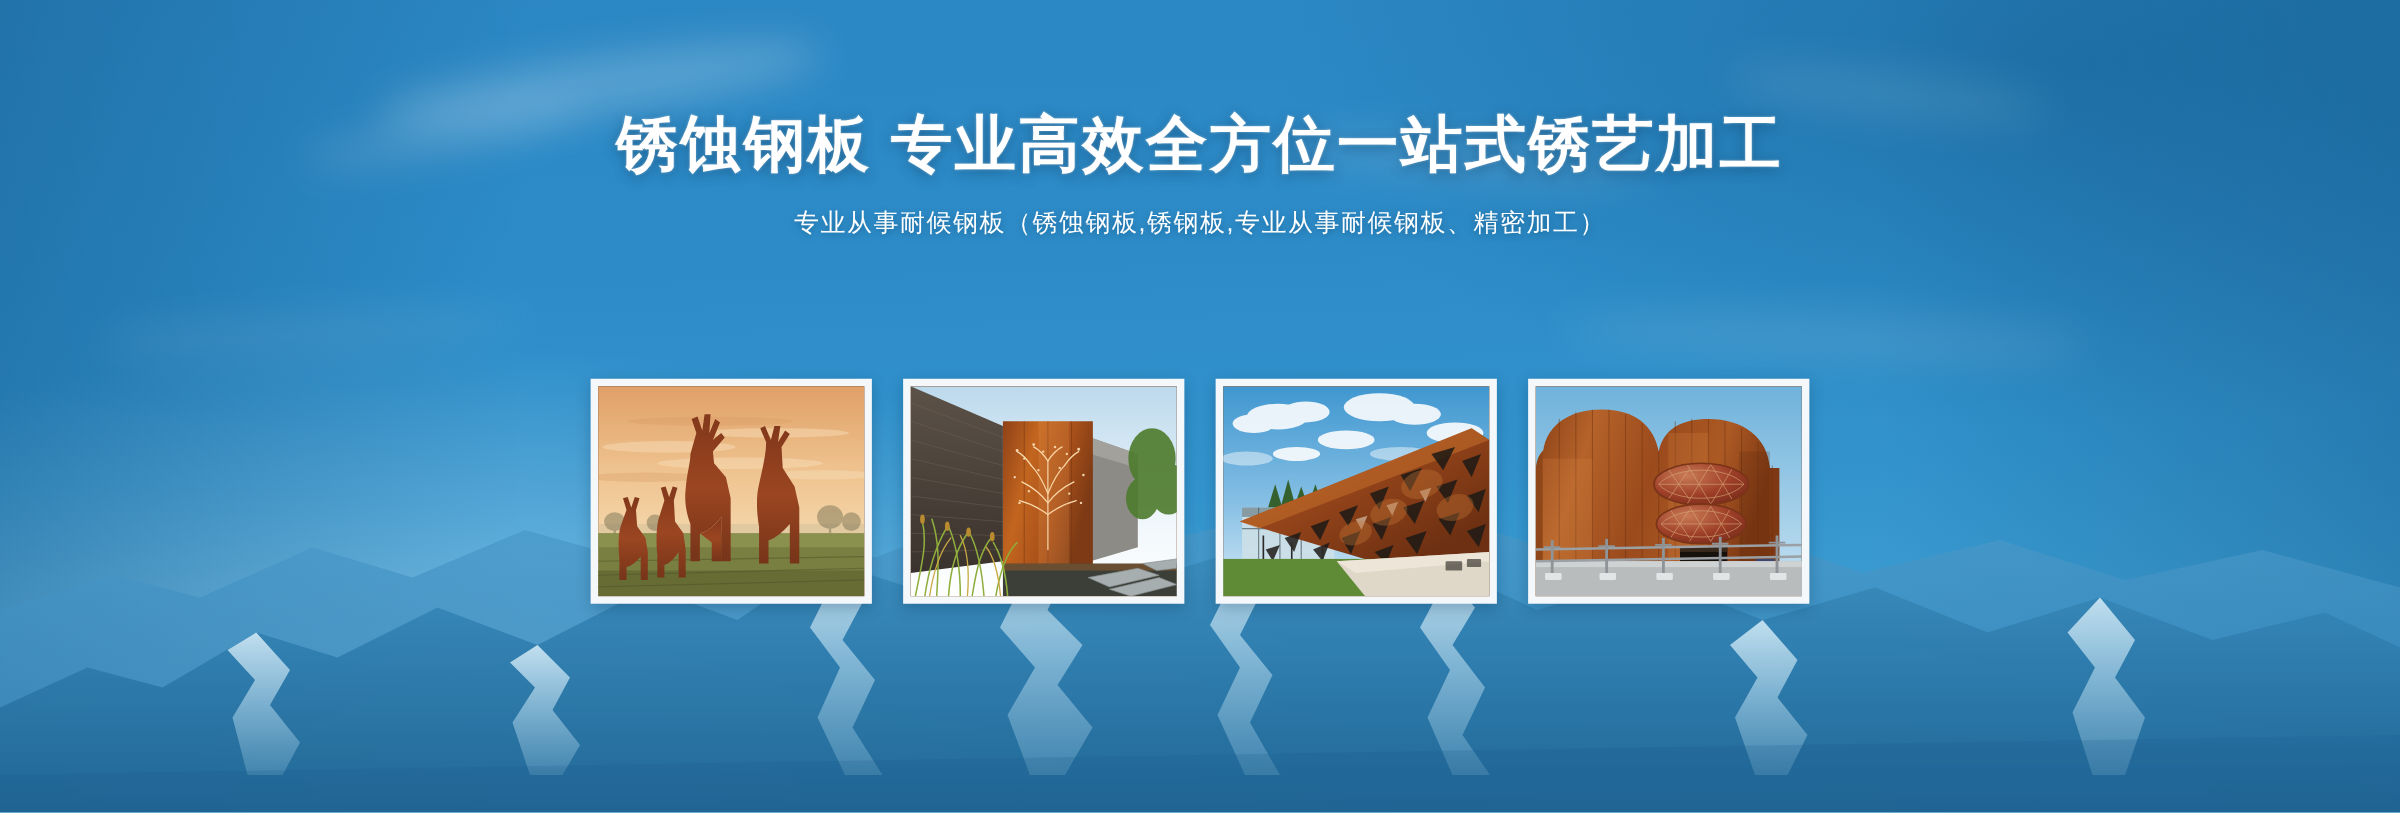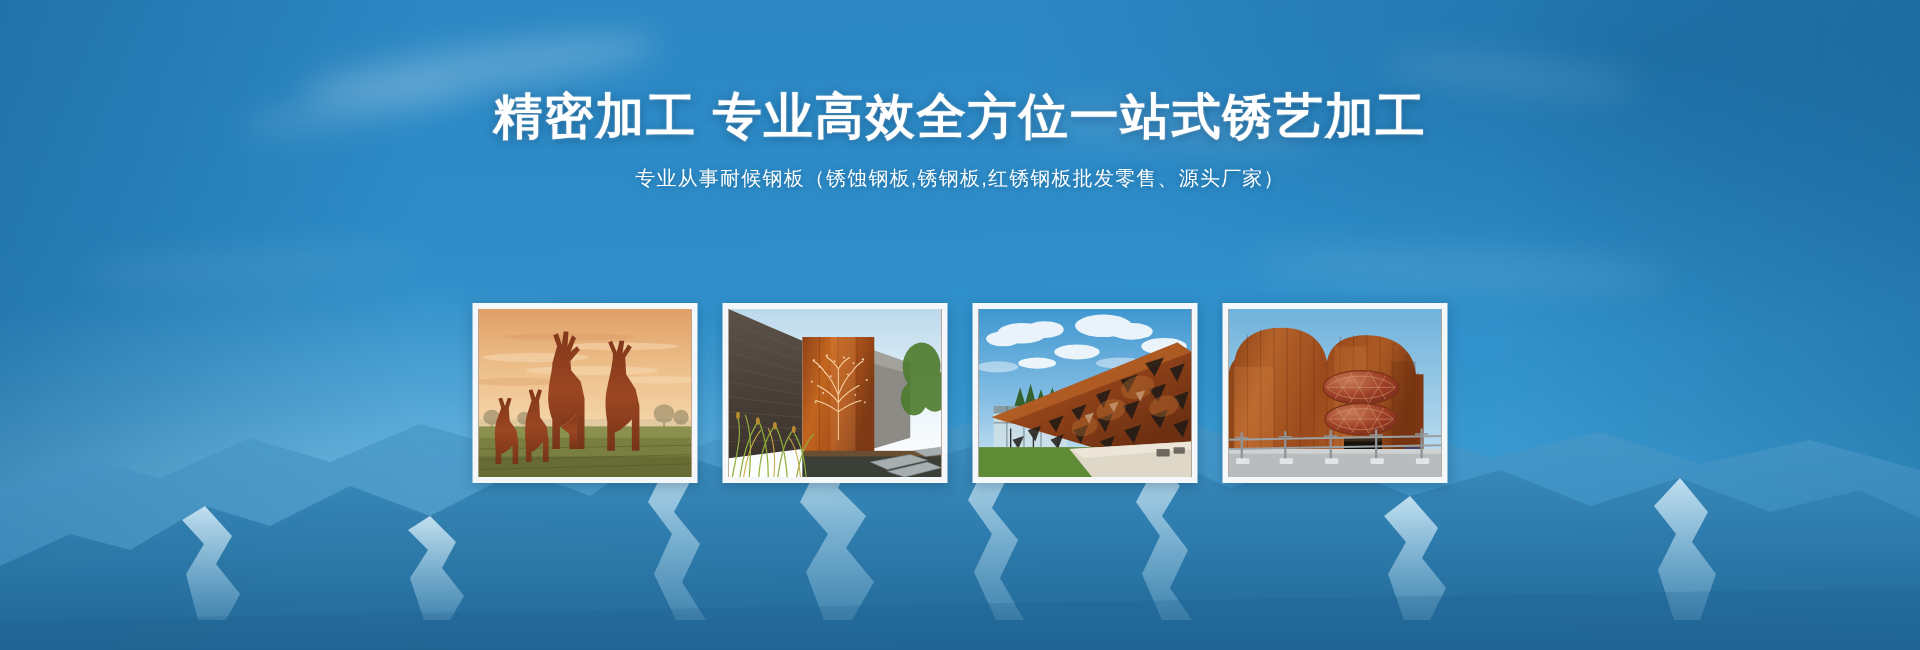--- a/index.html
+++ b/index.html
@@ -157,22 +157,22 @@
         <path d="M1410,176 L1438,208 L1422,238 L1446,268 L1430,300 L1404,300 L1388,254 L1406,222 L1384,196 Z"></path>
         <path d="M1680,158 L1708,192 L1692,222 L1716,254 L1700,300 L1674,300 L1658,250 L1676,214 L1654,186 Z"></path>
         <path d="M205,186 L232,216 L216,244 L240,274 L226,300 L198,300 L186,254 L204,224 L182,200 Z"></path>
       </g>
 
       <path fill="#1b5d8c" opacity=".22" d="M0,300 L1920,268 L1920,330 L0,330 Z"></path>
     </svg>
   </div>
 
   <div class="copy">
-    <div class="headline">精密加工 专业高效全方位一站式锈艺加工</div>
-    <div class="subline">专业从事耐候钢板（锈蚀钢板,锈钢板,红锈钢板批发零售、源头厂家）</div>
+    <div class="headline">锈蚀钢板 专业高效全方位一站式锈艺加工</div>
+    <div class="subline">专业从事耐候钢板（锈蚀钢板,锈钢板,专业从事耐候钢板、精密加工）</div>
   </div>
 
   <div class="gallery">
 
     <div class="shot">
       <div class="shot-inner">
 
         <svg viewBox="0 0 225 180" preserveAspectRatio="none" aria-hidden="true">
           <defs>
             <linearGradient id="g1sky" x1="0" y1="0" x2="0" y2="1">

